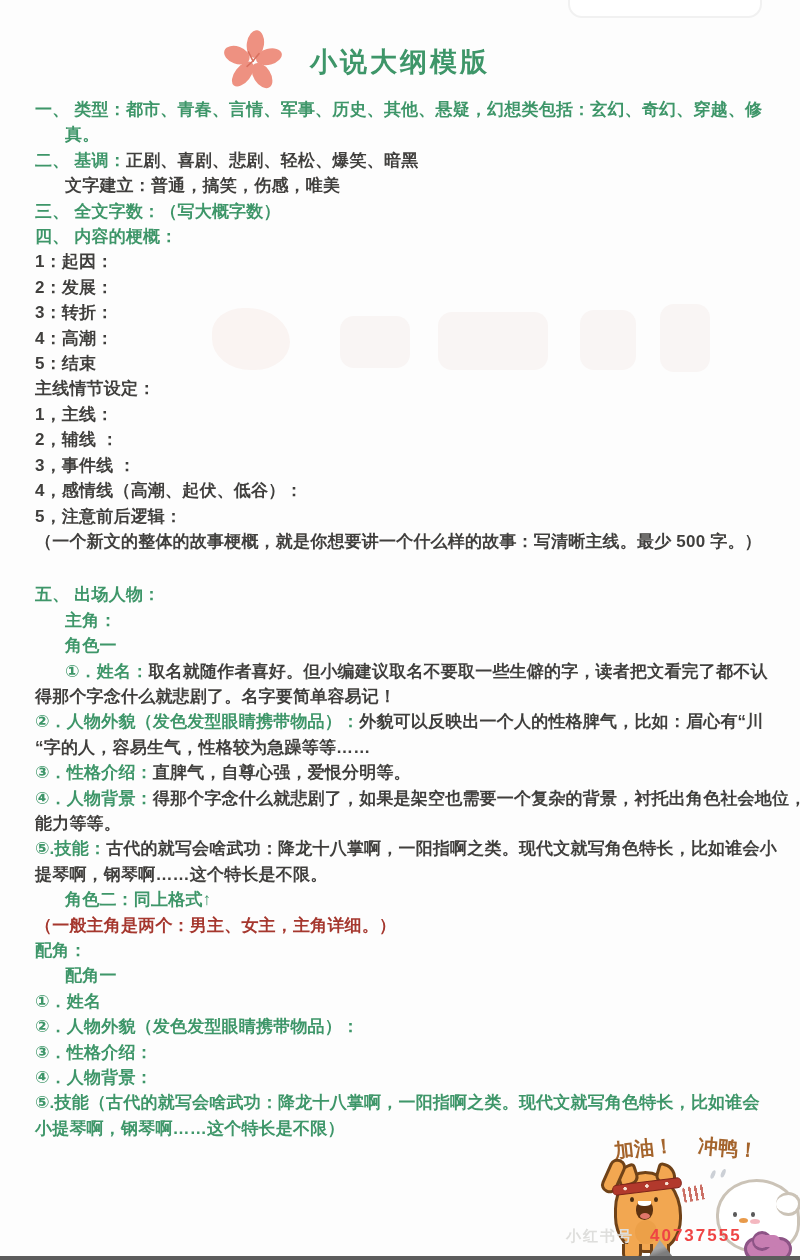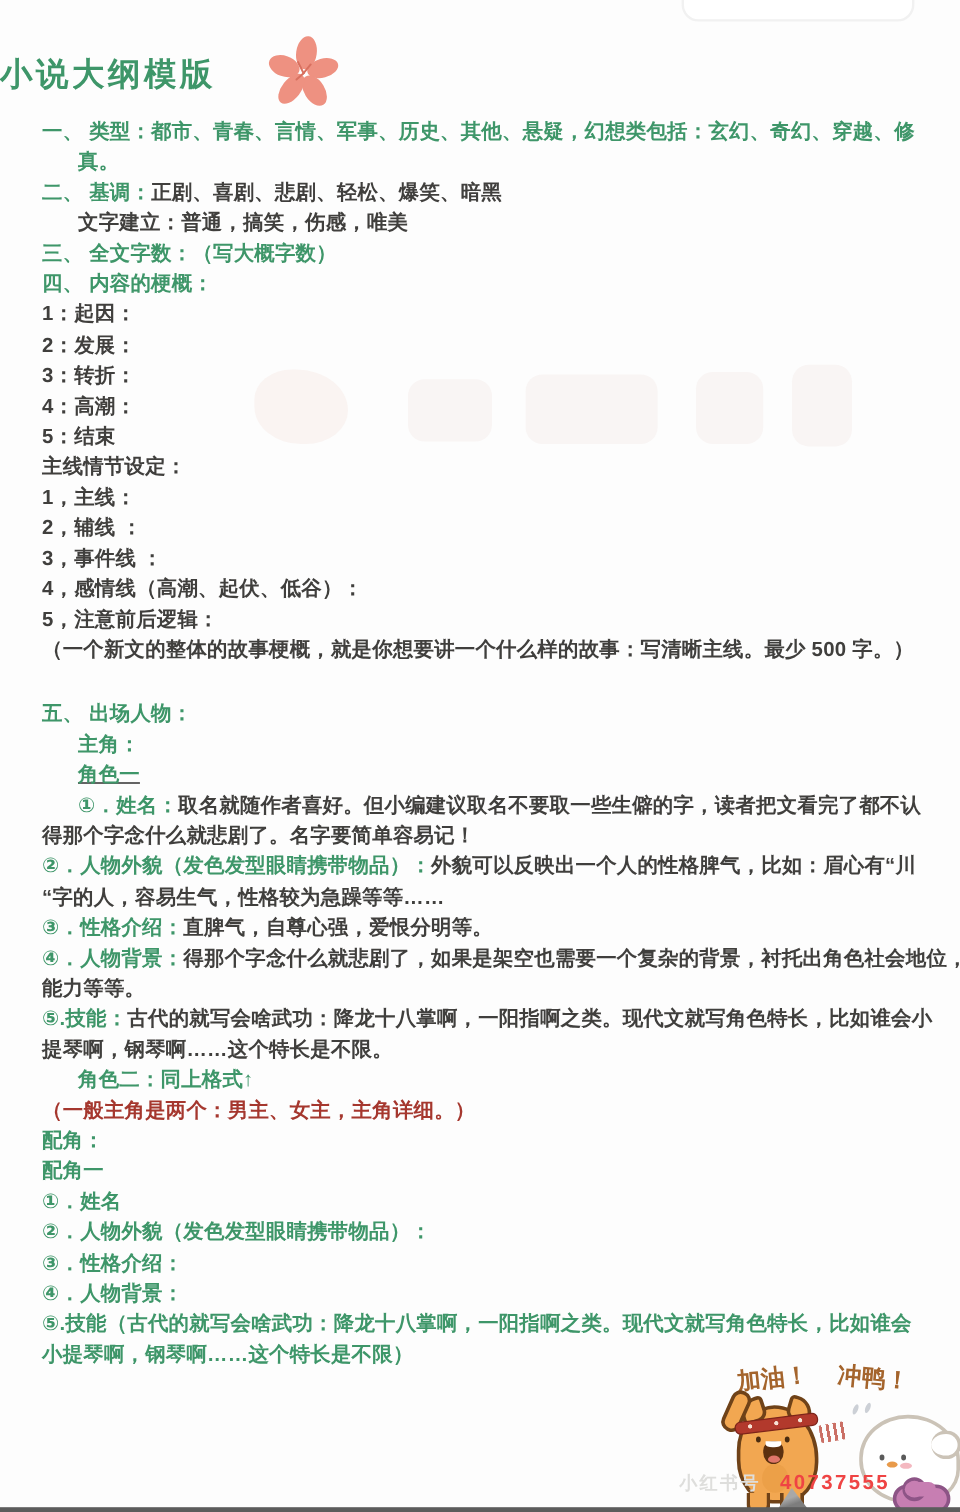--- a/index.html
+++ b/index.html
@@ -9,21 +9,21 @@
     font-family:"Liberation Sans","DejaVu Sans",sans-serif;
   }
   
   .top-ghost{
     position:absolute;top:-14px;right:38px;width:190px;height:28px;
     border:2px solid #f1f1f1;border-radius:14px;background:#ffffff;
   }
   
   .flower{position:absolute;left:220px;top:24px;width:66px;height:74px;}
   .title{
-    position:absolute;top:44px;left:0;width:100%;margin:0;
+    position:absolute;top:44px;left:0;width:100%;margin:0;text-align:center;
     font-size:27px;font-weight:700;color:#3e9669;letter-spacing:3px;
   }
   
   .center-wm{position:absolute;top:302px;left:212px;width:500px;height:76px;pointer-events:none;}
   .wm-blob{position:absolute;background:#f9f5f4;border-radius:14px;}
   .wm-b1{left:0;top:6px;width:78px;height:62px;border-radius:40% 55% 45% 50%;background:#faf4f2;}
   .wm-b2{left:128px;top:14px;width:70px;height:52px;}
   .wm-b3{left:226px;top:10px;width:110px;height:58px;}
   .wm-b4{left:368px;top:8px;width:56px;height:60px;}
   .wm-b5{left:448px;top:2px;width:50px;height:68px;}
@@ -145,34 +145,34 @@
     <div class="line"><span class="c-k">5：结束</span></div>
     <div class="line"><span class="c-k">主线情节设定：</span></div>
     <div class="line"><span class="c-k">1，主线：</span></div>
     <div class="line"><span class="c-k">2，辅线 ：</span></div>
     <div class="line"><span class="c-k">3，事件线 ：</span></div>
     <div class="line"><span class="c-k">4，感情线（高潮、起伏、低谷）：</span></div>
     <div class="line"><span class="c-k">5，注意前后逻辑：</span></div>
     <div class="line"><span class="c-k">（一个新文的整体的故事梗概，就是你想要讲一个什么样的故事：写清晰主线。最少 500 字。）</span></div>
     <div class="line" style="margin-top: 28px;"><span class="c-g">五、  出场人物：</span></div>
     <div class="line" style="margin-left: 30px;"><span class="c-g">主角：</span></div>
-    <div class="line" style="margin-left: 30px; text-decoration: underline;"><span class="c-g">角色一</span></div>
+    <div class="line" style="margin-left: 30px;"><span class="c-g">角色一</span></div>
     <div class="line" style="margin-left: 30px;"><span class="c-g">①．姓名：</span><span class="c-k">取名就随作者喜好。但小编建议取名不要取一些生僻的字，读者把文看完了都不认</span></div>
     <div class="line"><span class="c-k">得那个字念什么就悲剧了。名字要简单容易记！</span></div>
     <div class="line"><span class="c-g">②．人物外貌（发色发型眼睛携带物品）：</span><span class="c-k">外貌可以反映出一个人的性格脾气，比如：眉心有“川</span></div>
     <div class="line"><span class="c-k">“字的人，容易生气，性格较为急躁等等……</span></div>
     <div class="line"><span class="c-g">③．性格介绍：</span><span class="c-k">直脾气，自尊心强，爱恨分明等。</span></div>
     <div class="line"><span class="c-g">④．人物背景：</span><span class="c-k">得那个字念什么就悲剧了，如果是架空也需要一个复杂的背景，衬托出角色社会地位，</span></div>
     <div class="line"><span class="c-k">能力等等。</span></div>
     <div class="line"><span class="c-g">⑤.技能：</span><span class="c-k">古代的就写会啥武功：降龙十八掌啊，一阳指啊之类。现代文就写角色特长，比如谁会小</span></div>
     <div class="line"><span class="c-k">提琴啊，钢琴啊……这个特长是不限。</span></div>
     <div class="line" style="margin-left: 30px;"><span class="c-g">角色二：同上格式↑</span></div>
     <div class="line"><span class="c-r">（一般主角是两个：男主、女主，主角详细。）</span></div>
     <div class="line"><span class="c-g">配角：</span></div>
-    <div class="line" style=""><span class="c-g">配角一</span></div>
+    <div class="line" style="margin-left: 30px;"><span class="c-g">配角一</span></div>
     <div class="line"><span class="c-g">①．姓名</span></div>
     <div class="line"><span class="c-g">②．人物外貌（发色发型眼睛携带物品）：</span></div>
     <div class="line"><span class="c-g">③．性格介绍：</span></div>
     <div class="line"><span class="c-g">④．人物背景：</span></div>
     <div class="line"><span class="c-g">⑤.技能（古代的就写会啥武功：降龙十八掌啊，一阳指啊之类。现代文就写角色特长，比如谁会</span></div>
     <div class="line"><span class="c-g">小提琴啊，钢琴啊……这个特长是不限）</span></div>
   </main>
 
 <div class="xhs">
   <span>小红书号</span><span class="xhs-num">40737555</span>

